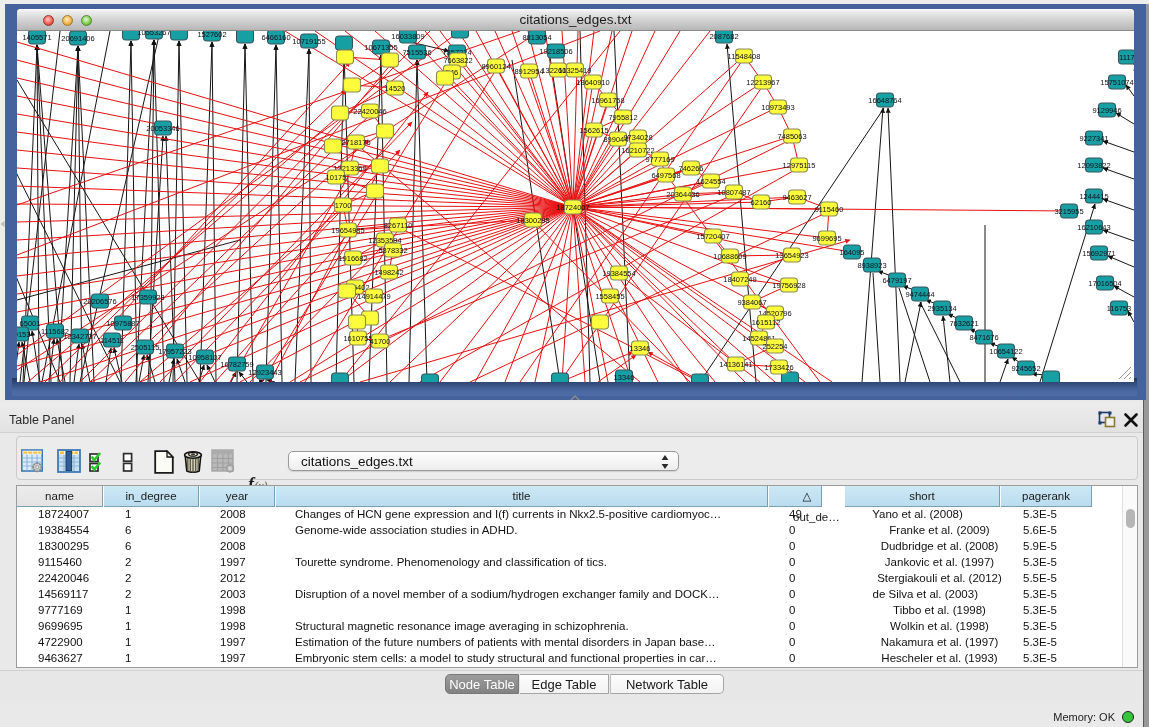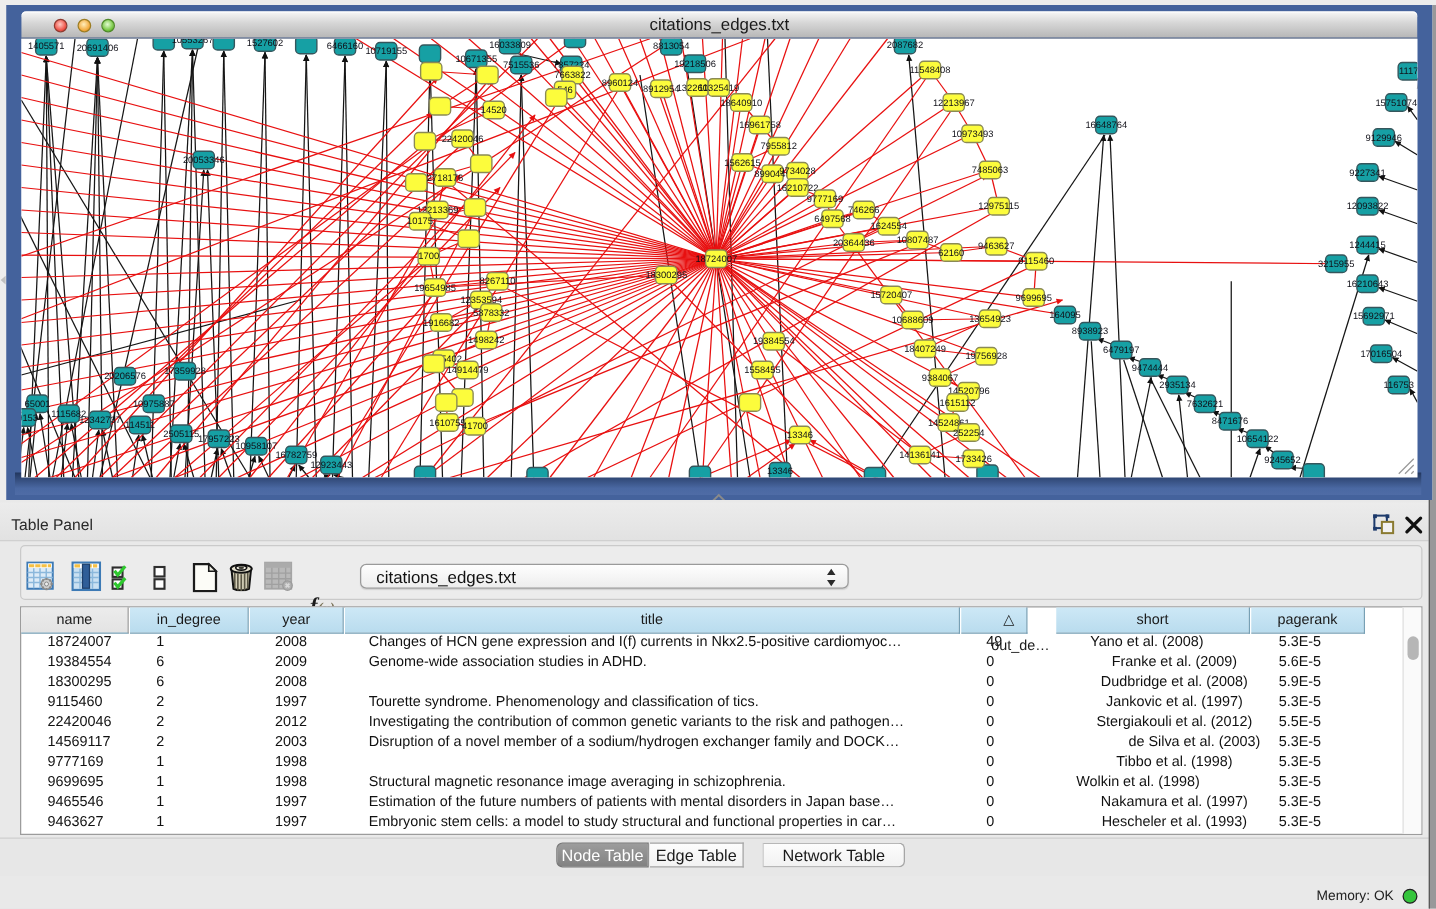--- a/index.html
+++ b/index.html
@@ -705,53 +705,52 @@
     <span style="left:203px">1997</span>
     <span style="left:278px">Tourette syndrome. Phenomenology and classification of tics.</span>
     <span style="left:772px">0</span>
     <span style="left:844px;width:157px;text-align:center">Jankovic et al. (1997)</span>
     <span style="left:1006px">5.3E-5</span>
   </div>
 <div class="tr" style="top:571px">
     <span style="left:21px">22420046</span>
     <span style="left:108px">2</span>
     <span style="left:203px">2012</span>
-    <span style="left:278px">Investigating the contribution of common genetic variants to the risk and pathogen…</span>
     <span style="left:772px">0</span>
     <span style="left:844px;width:157px;text-align:center">Stergiakouli et al. (2012)</span>
     <span style="left:1006px">5.5E-5</span>
   </div>
 <div class="tr" style="top:587px">
     <span style="left:21px">14569117</span>
     <span style="left:108px">2</span>
     <span style="left:203px">2003</span>
     <span style="left:278px">Disruption of a novel member of a sodium/hydrogen exchanger family and DOCK…</span>
     <span style="left:772px">0</span>
-    <span style="left:860px;width:157px;text-align:center">de Silva et al. (2003)</span>
+    <span style="left:804px;width:157px;text-align:right">de Silva et al. (2003)</span>
     <span style="left:1006px">5.3E-5</span>
   </div>
 <div class="tr" style="top:603px">
     <span style="left:21px">9777169</span>
     <span style="left:108px">1</span>
     <span style="left:203px">1998</span>
     <span style="left:772px">0</span>
     <span style="left:844px;width:157px;text-align:center">Tibbo et al. (1998)</span>
     <span style="left:1006px">5.3E-5</span>
   </div>
 <div class="tr" style="top:619px">
     <span style="left:21px">9699695</span>
     <span style="left:108px">1</span>
     <span style="left:203px">1998</span>
     <span style="left:278px">Structural magnetic resonance image averaging in schizophrenia.</span>
     <span style="left:772px">0</span>
-    <span style="left:844px;width:157px;">Wolkin et al. (1998)</span>
+    <span style="left:844px;width:157px;text-align:center">Wolkin et al. (1998)</span>
     <span style="left:1006px">5.3E-5</span>
   </div>
 <div class="tr" style="top:635px">
-    <span style="left:21px">9465546</span>
+    <span style="left:21px">4722900</span>
     <span style="left:108px">1</span>
     <span style="left:203px">1997</span>
     <span style="left:278px">Estimation of the future numbers of patients with mental disorders in Japan base…</span>
     <span style="left:772px">0</span>
     <span style="left:844px;width:157px;text-align:center">Nakamura et al. (1997)</span>
     <span style="left:1006px">5.3E-5</span>
   </div>
 <div class="tr" style="top:651px">
     <span style="left:21px">9463627</span>
     <span style="left:108px">1</span>
@@ -759,18 +758,18 @@
     <span style="left:278px">Embryonic stem cells: a model to study structural and functional properties in car…</span>
     <span style="left:772px">0</span>
     <span style="left:844px;width:157px;text-align:center">Hescheler et al. (1993)</span>
     <span style="left:1006px">5.3E-5</span>
   </div>
 <div id="vsb">
     <div class="thumb"></div>
   </div>
 <div id="tabsbar"></div>
 <div class="seg" style="left:445px;width:74px;border-radius:5px 0 0 5px;background:linear-gradient(#9c9c9c,#828282);color:#fff;border-color:#787878">Node Table</div>
-<div class="seg" style="left:520px;width:75px;border-left:none">Edge Table</div>
+<div class="seg" style="left:520px;width:89px;border-left:none">Edge Table</div>
 <div class="seg" style="left:610px;width:114px;border-left:1px solid #c0c0c0;border-radius:0 5px 5px 0">Network Table</div>
 <div id="status">
     <span class="m">Memory: OK</span>
     <span class="dot"></span>
   </div>
 <div id="pright"></div>
 </body></html>

